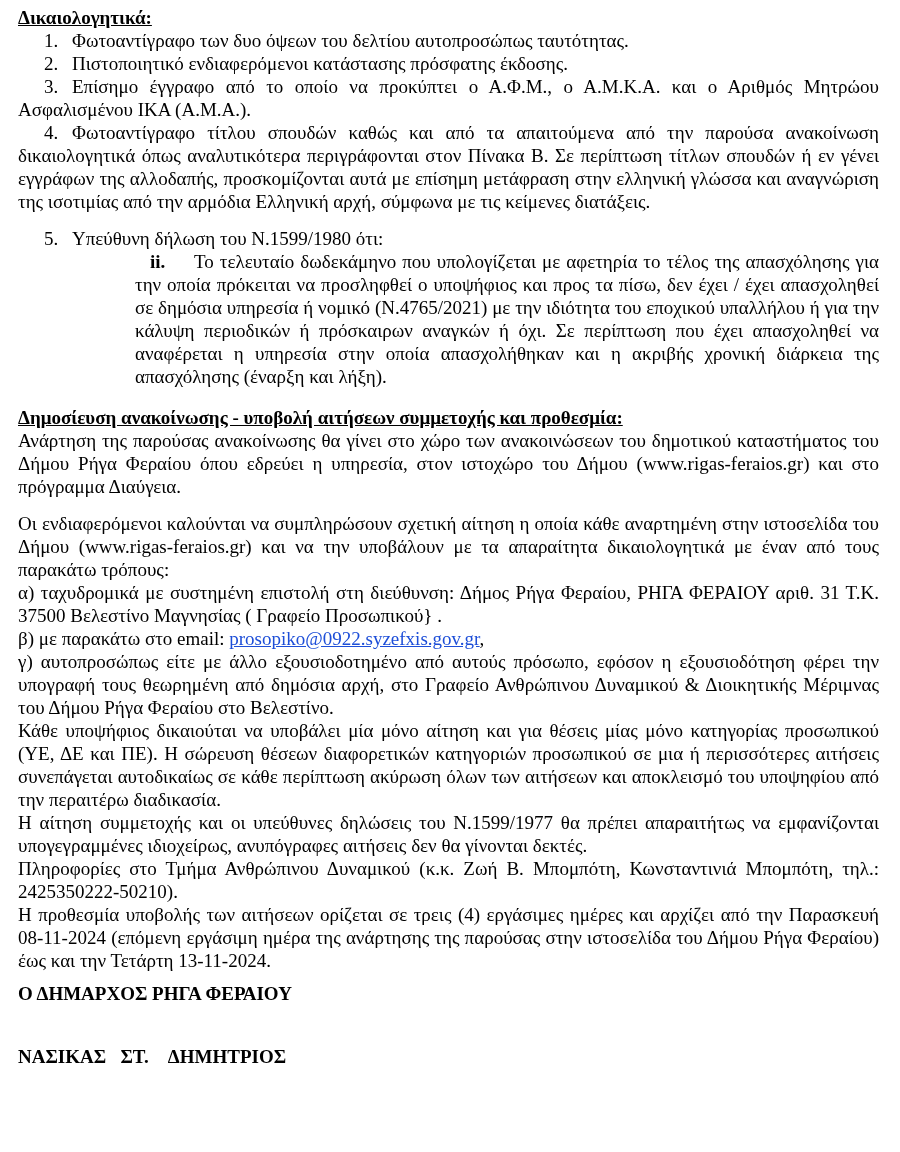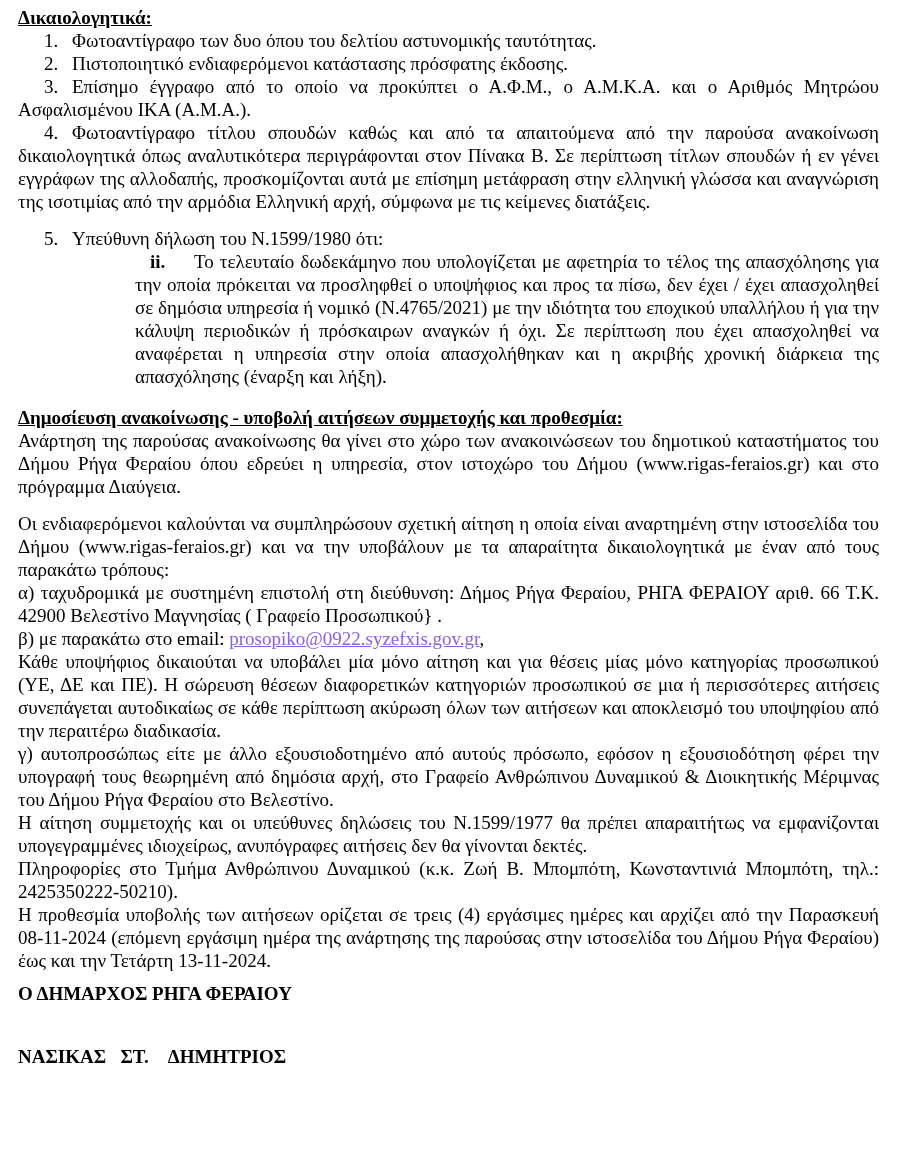--- a/index.html
+++ b/index.html
@@ -37,21 +37,21 @@
   .sp10{height:10px;}
   .sp40{height:40px;}
 </style>
 </head>
 <body>
 
 <div class="page">
 
   <p class="heading">Δικαιολογητικά:</p>
 
-  <p class="item"><span class="num">1.</span><span>Φωτοαντίγραφο των δυο όπου του δελτίου αστυνομικής ταυτότητας.</span></p>
+  <p class="item"><span class="num">1.</span><span>Φωτοαντίγραφο των δυο όψεων του δελτίου αυτοπροσώπως ταυτότητας.</span></p>
 
   <p class="item"><span class="num">2.</span><span>Πιστοποιητικό ενδιαφερόμενοι κατάστασης πρόσφατης έκδοσης.</span></p>
 
   <p class="item"><span class="num">3.</span><span>Επίσημο έγγραφο από το οποίο να προκύπτει ο Α.Φ.Μ., ο Α.Μ.Κ.Α. και ο Αριθμός Μητρώου Ασφαλισμένου ΙΚΑ (Α.Μ.Α.).</span></p>
 
   <p class="item"><span class="num">4.</span><span>Φωτοαντίγραφο τίτλου σπουδών καθώς και από τα απαιτούμενα από την παρούσα ανακοίνωση δικαιολογητικά όπως αναλυτικότερα περιγράφονται στον Πίνακα Β. Σε περίπτωση τίτλων σπουδών ή εν γένει εγγράφων της αλλοδαπής, προσκομίζονται αυτά με επίσημη μετάφραση στην ελληνική γλώσσα και αναγνώριση της ισοτιμίας από την αρμόδια Ελληνική αρχή, σύμφωνα με τις κείμενες διατάξεις.</span></p>
 
   <div class="sp14"></div>
 
   <p class="item"><span class="num">5.</span><span>Υπεύθυνη δήλωση του Ν.1599/1980 ότι:</span></p>
@@ -60,29 +60,29 @@
   <p class="subitem subitem-ii"><span class="subnum">ii.</span><span><span>Το τελευταίο δωδεκάμηνο που υπολογίζεται με αφετηρία το τέλος της απασχόλησης για την οποία πρόκειται να προσληφθεί ο υποψήφιος και προς τα πίσω, </span><span class="bold">δεν έχει</span><span> / </span><span class="bold">έχει</span><span> απασχοληθεί σε δημόσια υπηρεσία ή νομικό (Ν.4765/2021) με την ιδιότητα του εποχικού υπαλλήλου ή για την κάλυψη περιοδικών ή πρόσκαιρων αναγκών ή όχι. Σε περίπτωση που έχει απασχοληθεί να αναφέρεται η υπηρεσία στην οποία απασχολήθηκαν και η ακριβής χρονική διάρκεια της απασχόλησης (έναρξη και λήξη).</span></span></p>
 
   <div class="sp18"></div>
 
   <p class="heading">Δημοσίευση ανακοίνωσης - υποβολή αιτήσεων συμμετοχής και προθεσμία:</p>
 
   <p>Ανάρτηση της παρούσας ανακοίνωσης θα γίνει στο χώρο των ανακοινώσεων του δημοτικού καταστήματος του Δήμου Ρήγα Φεραίου όπου εδρεύει η υπηρεσία, στον ιστοχώρο του Δήμου (www.rigas-feraios.gr) και στο πρόγραμμα Διαύγεια.</p>
 
   <div class="sp14"></div>
 
-  <p>Οι ενδιαφερόμενοι καλούνται να συμπληρώσουν σχετική αίτηση  η οποία είναι αναρτημένη στην ιστοσελίδα του Δήμου (www.rigas-feraios.gr) και να την υποβάλουν με τα απαραίτητα δικαιολογητικά με έναν από τους παρακάτω τρόπους:</p>
+  <p>Οι ενδιαφερόμενοι καλούνται να συμπληρώσουν σχετική αίτηση  η οποία κάθε αναρτημένη στην ιστοσελίδα του Δήμου (www.rigas-feraios.gr) και να την υποβάλουν με τα απαραίτητα δικαιολογητικά με έναν από τους παρακάτω τρόπους:</p>
 
-  <p>α) ταχυδρομικά με συστημένη επιστολή στη διεύθυνση: Δήμος Ρήγα Φεραίου, ΡΗΓΑ ΦΕΡΑΙΟΥ αριθ. 66  Τ.Κ. 42900 Βελεστίνο  Μαγνησίας  ( Γραφείο Προσωπικού} .</p>
+  <p>α) ταχυδρομικά με συστημένη επιστολή στη διεύθυνση: Δήμος Ρήγα Φεραίου, ΡΗΓΑ ΦΕΡΑΙΟΥ αριθ. 31  Τ.Κ. 37500 Βελεστίνο  Μαγνησίας  ( Γραφείο Προσωπικού} .</p>
 
-  <p><span>β) με παρακάτω στο email: </span><a href="#" class="email-link" style="color: #8b5cf6;">prosopiko@0922.syzefxis.gov.gr</a><span>,</span></p>
+  <p><span>β) με παρακάτω στο email: </span><a href="#" class="email-link" style="color: #1d4ed8;">prosopiko@0922.syzefxis.gov.gr</a><span>,</span></p>
+
+  <p>γ) αυτοπροσώπως είτε με άλλο εξουσιοδοτημένο από αυτούς πρόσωπο, εφόσον η εξουσιοδότηση φέρει την υπογραφή τους θεωρημένη από δημόσια αρχή,  στο Γραφείο Ανθρώπινου Δυναμικού &amp; Διοικητικής Μέριμνας του Δήμου Ρήγα Φεραίου στο Βελεστίνο.</p>
 
   <p>Κάθε υποψήφιος δικαιούται να υποβάλει μία μόνο αίτηση και για θέσεις μίας μόνο κατηγορίας προσωπικού (ΥΕ, ΔΕ και ΠΕ). Η σώρευση θέσεων διαφορετικών κατηγοριών προσωπικού σε μια ή περισσότερες αιτήσεις συνεπάγεται αυτοδικαίως σε κάθε περίπτωση ακύρωση όλων των αιτήσεων και αποκλεισμό του υποψηφίου από την περαιτέρω διαδικασία.</p>
-
-  <p>γ) αυτοπροσώπως είτε με άλλο εξουσιοδοτημένο από αυτούς πρόσωπο, εφόσον η εξουσιοδότηση φέρει την υπογραφή τους θεωρημένη από δημόσια αρχή,  στο Γραφείο Ανθρώπινου Δυναμικού &amp; Διοικητικής Μέριμνας του Δήμου Ρήγα Φεραίου στο Βελεστίνο.</p>
 
   <p>Η αίτηση συμμετοχής και οι υπεύθυνες δηλώσεις του Ν.1599/1977 θα πρέπει απαραιτήτως να εμφανίζονται υπογεγραμμένες ιδιοχείρως, ανυπόγραφες αιτήσεις δεν θα γίνονται δεκτές.</p>
 
   <p>Πληροφορίες στο Τμήμα Ανθρώπινου Δυναμικού (κ.κ. Ζωή Β. Μπομπότη, Κωνσταντινιά Μπομπότη, τηλ.: 2425350222-50210).</p>
 
   <p class="bold">Η προθεσμία υποβολής των αιτήσεων ορίζεται σε τρεις (4) εργάσιμες ημέρες και αρχίζει από την Παρασκευή 08-11-2024 (επόμενη  εργάσιμη ημέρα της ανάρτησης της παρούσας στην ιστοσελίδα του Δήμου Ρήγα Φεραίου) έως και την  Τετάρτη 13-11-2024.</p>
 
   <div class="sp10"></div>
 
   <p class="center">Ο ΔΗΜΑΡΧΟΣ ΡΗΓΑ ΦΕΡΑΙΟΥ</p>

